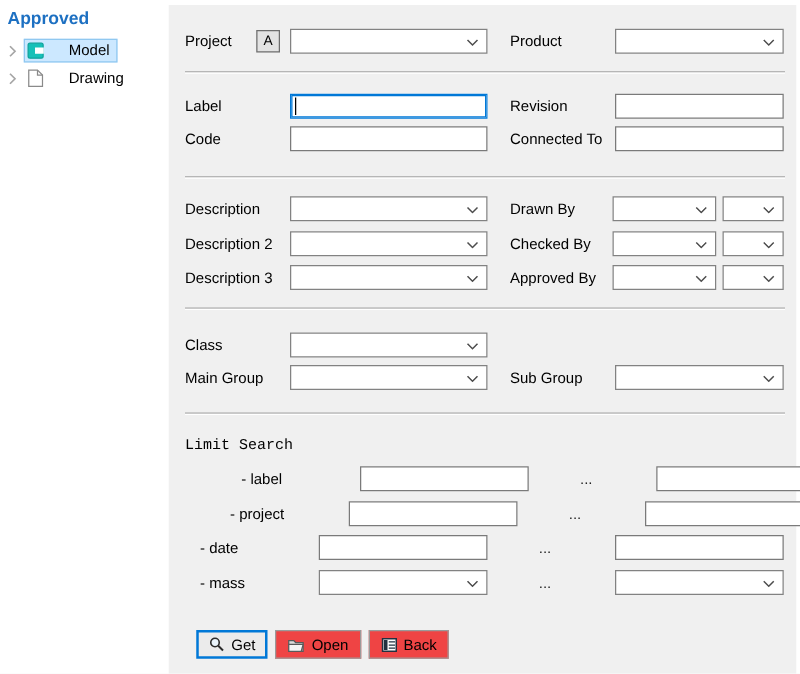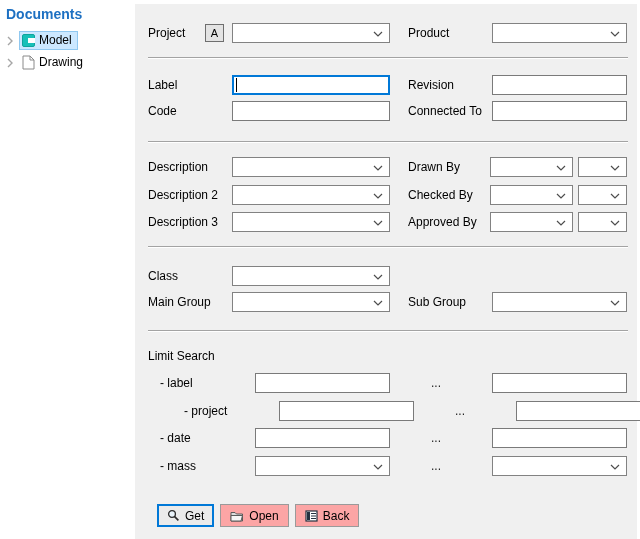--- a/index.html
+++ b/index.html
@@ -5,21 +5,21 @@
   html,body{margin:0;padding:0;}
   body{
     width:640px;height:539px;position:relative;overflow:hidden;
     background:#ffffff;color:#000;
     font-family:"Liberation Sans", sans-serif;font-size:12px;
   }
   
   .sidebar-title{position:absolute;left:6px;top:6px;font-size:14px;font-weight:bold;color:#1d70c2;}
   .tree-row{position:absolute;left:0;height:19px;display:flex;align-items:center;cursor:default;}
   .expander{margin-left:5px;width:10px;height:10px;flex:none;}
-  .tree-content{display:flex;align-items:center;gap:4px;margin-left:4px;padding:1px 5px 1px 2px;border:1px solid transparent;height:15px;text-align:right;}
+  .tree-content{display:flex;align-items:center;gap:20px;margin-left:4px;padding:1px 5px 1px 2px;border:1px solid transparent;height:15px;text-align:right;}
   .tree-content.selected{background:#cce8ff;border-color:#90c8f0;}
   .model-icon{position:relative;width:13px;height:13px;background:#17c0b8;border:1px solid #0fa39c;border-radius:2px;box-sizing:border-box;flex:none;}
   .model-icon::after{content:"";position:absolute;right:-1px;top:3px;width:7px;height:5px;background:#ffffff;}
   .doc-icon{width:13px;height:15px;flex:none;}
   .tree-label{line-height:15px;}
   
   .panel{position:absolute;left:135px;top:4px;width:502px;height:535px;background:#f0f0f0;}
   .frow{position:absolute;left:0;right:0;height:20px;}
   .lbl{position:absolute;left:13px;line-height:20px;white-space:nowrap;}
   .lbl-r{position:absolute;left:273px;line-height:20px;white-space:nowrap;}
@@ -32,31 +32,31 @@
   .ctl-ls{left:120px;width:135px;}
   .combo{position:absolute;top:0;height:20px;background:#fff;border:1px solid #828282;box-sizing:border-box;cursor:default;}
   .chev{position:absolute;right:6px;top:7px;}
   .txt{position:absolute;top:0;height:20px;background:#fff;border:1px solid #7a7a7a;box-sizing:border-box;padding:0 3px;font:inherit;outline:none;}
   .txt.focused{border:1px solid #0078d7;box-shadow:inset 0 0 0 1px #0078d7;}
   .caret{position:absolute;left:101px;top:3px;width:1px;height:14px;background:#000;}
   .abtn{position:absolute;left:70px;top:1px;width:19px;height:18px;background:#e3e3e3;border:1px solid #6e6e6e;font:inherit;font-size:11px;padding:0;line-height:16px;text-align:center;}
   .sep{position:absolute;left:13px;width:480px;height:0;border-top:1px solid #a3a3a3;border-bottom:1px solid #ffffff;}
   
   .btnrow{position:absolute;top:500px;left:22px;display:flex;gap:6px;}
-  .btn{height:23px;display:flex;align-items:center;justify-content:center;gap:5px;background:#fca5a5;border:1px solid #9a9a9a;font:inherit;font-size:12px;padding:0 9px;cursor:default;}
+  .btn{height:23px;display:flex;align-items:center;justify-content:center;gap:5px;background:#ef4444;border:1px solid #9a9a9a;font:inherit;font-size:12px;padding:0 9px;cursor:default;}
   .btn.default{border:2px solid #0078d7;background:#ebebeb;padding:0 8px;}
   .btn svg{flex:none;}
 </style>
 </head>
 <body>
 
 <div class="app">
 
   <div>
-    <div class="sidebar-title">Documents</div>
+    <div class="sidebar-title">Approved</div>
 
     <div class="tree-row" style="top:31px;">
       <svg class="expander" viewBox="0 0 10 10">
         <polyline points="3,1 7,5 3,9" fill="none" stroke="#a6a6a6" stroke-width="1.4"></polyline>
       </svg>
       <div class="tree-content selected">
         <span class="model-icon"></span>
         <span class="tree-label">Model</span>
       </div>
     </div>
@@ -193,25 +193,25 @@
       <span class="lbl-r">Sub Group</span>
       <div class="combo ctl-r">
         <svg class="chev" width="10" height="6" viewBox="0 0 10 6">
             <polyline points="1,1 5,5 9,1" fill="none" stroke="#4d4d4d" stroke-width="1.2"></polyline>
           </svg>
       </div>
     </div>
 
     <div class="sep" style="top:326px;"></div>
 
-    <div class="frow" style="top:342px;">
+    <div class="frow" style="top:342px;font-family:Liberation Mono, monospace;">
       <span class="lbl">Limit Search</span>
     </div>
 
-    <div class="frow" style="top:369px;">
+    <div class="frow" style="top:369px;margin-left:33px;">
       <span class="lbl-ls">- label</span>
       <input class="txt ctl-ls" style="position: absolute;">
       <span class="dots">...</span>
       <input class="txt ctl-r" style="position: absolute;">
     </div>
 
     <div class="frow" style="top:397px;margin-left:24px;">
       <span class="lbl-ls">- project</span>
       <input class="txt ctl-ls" style="position: absolute;">
       <span class="dots">...</span>

